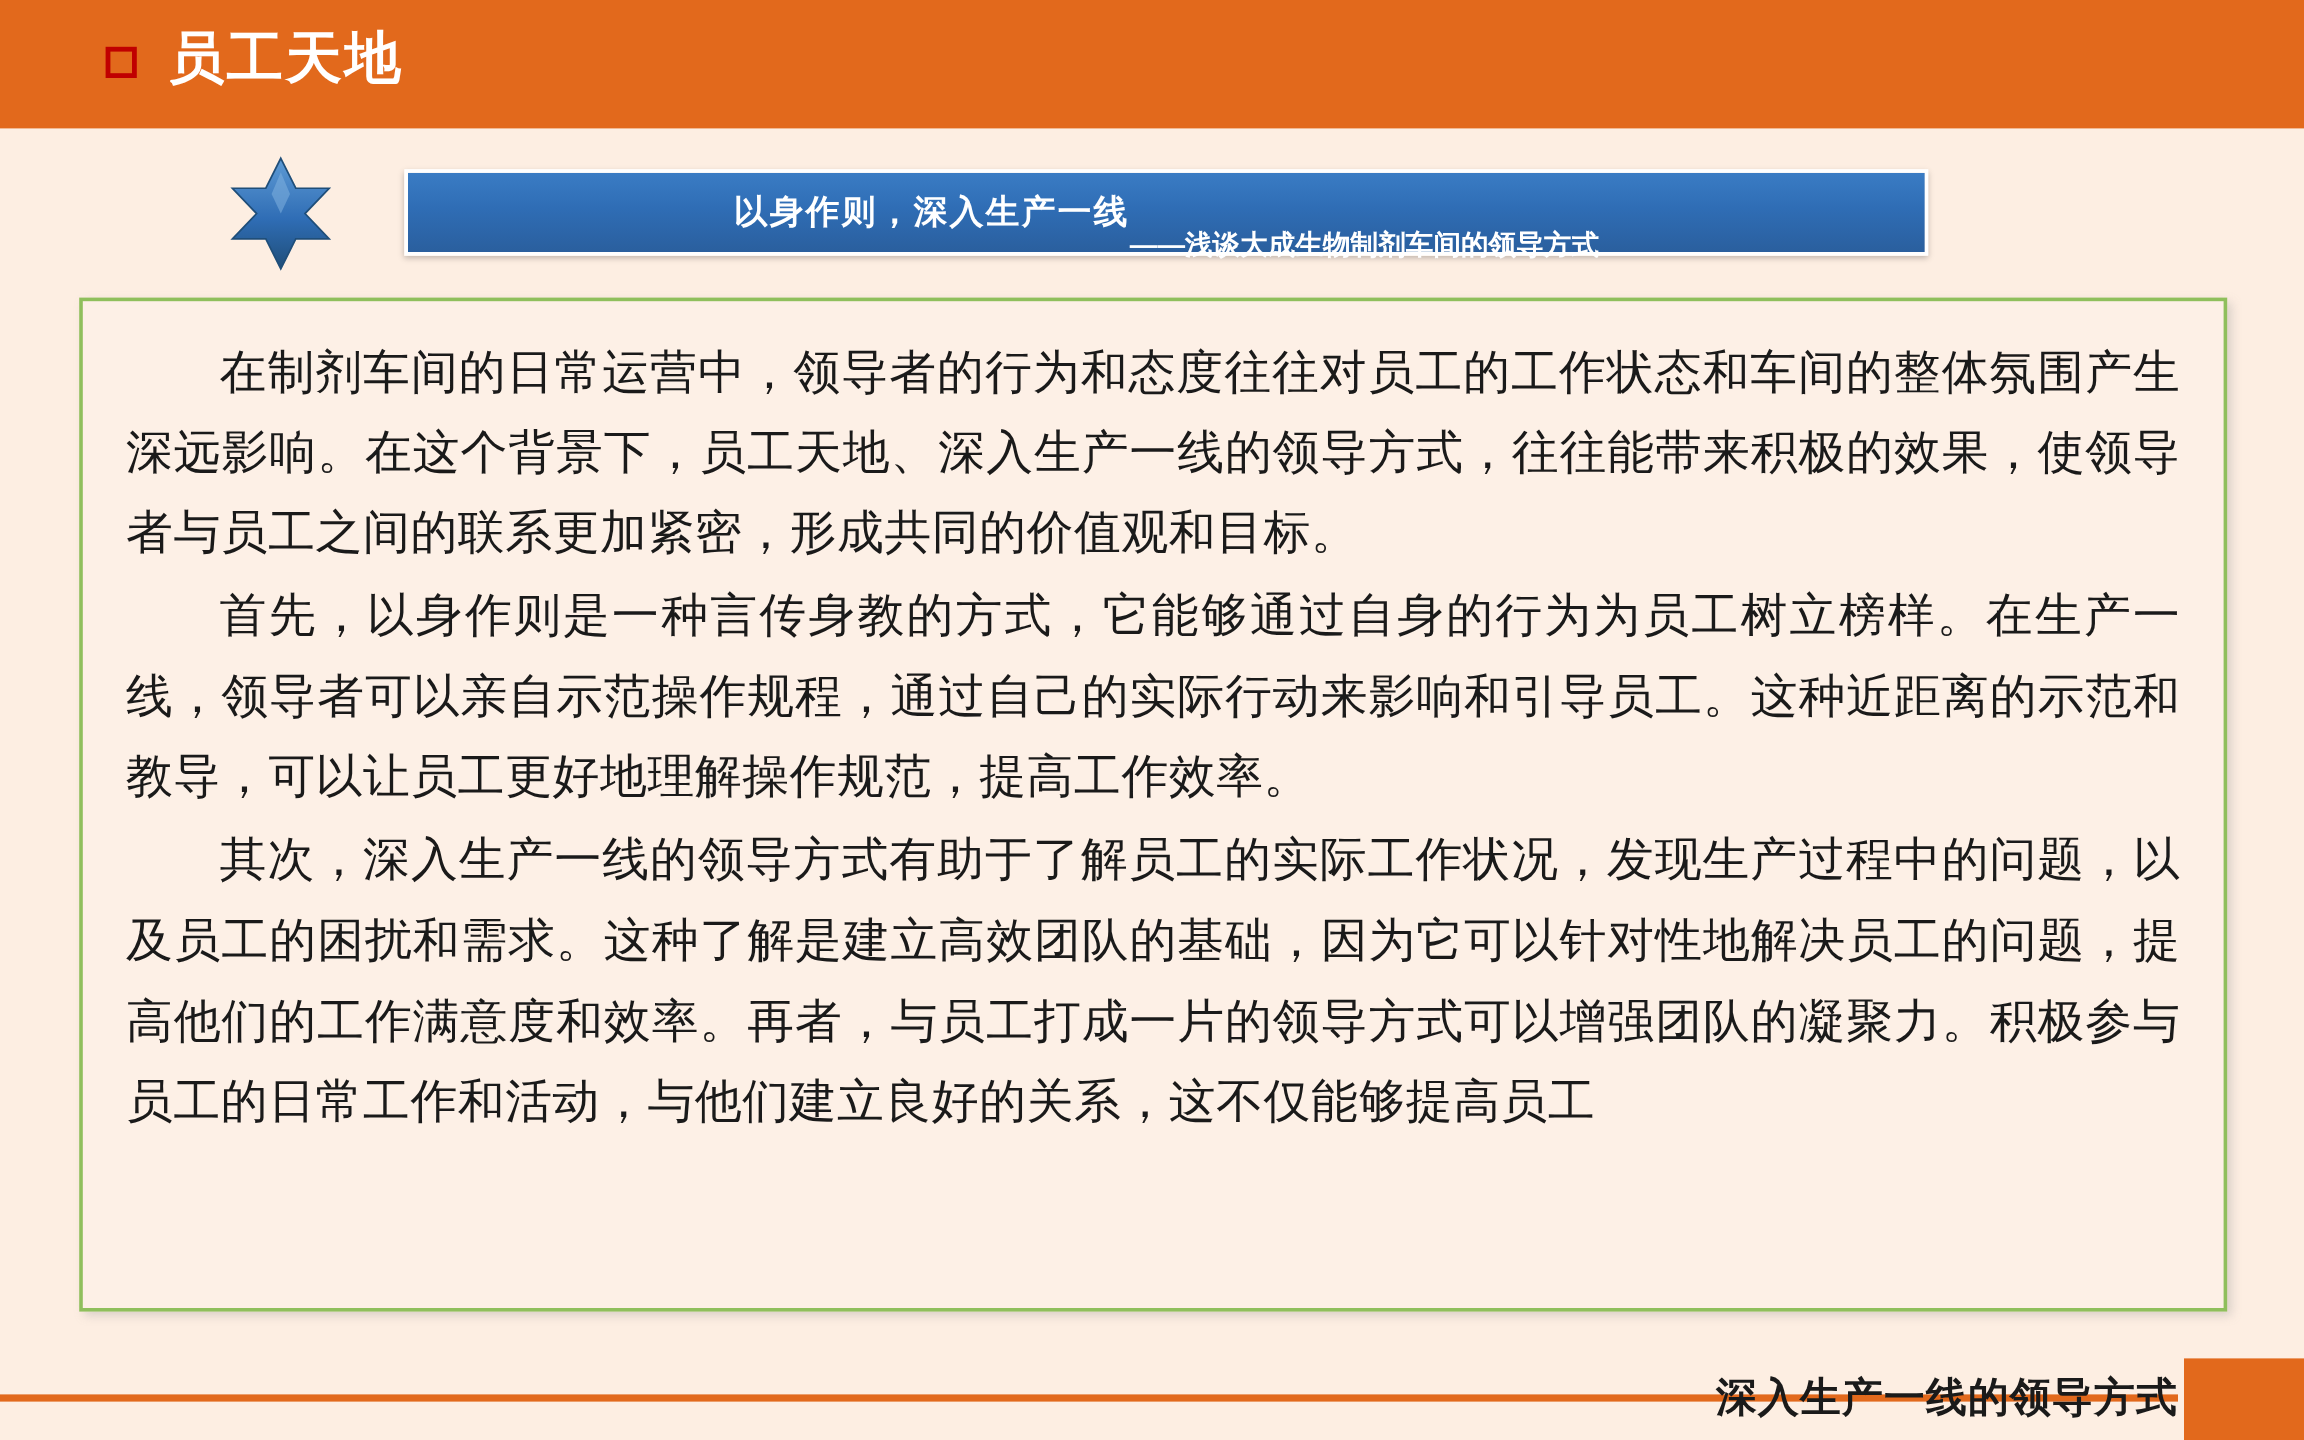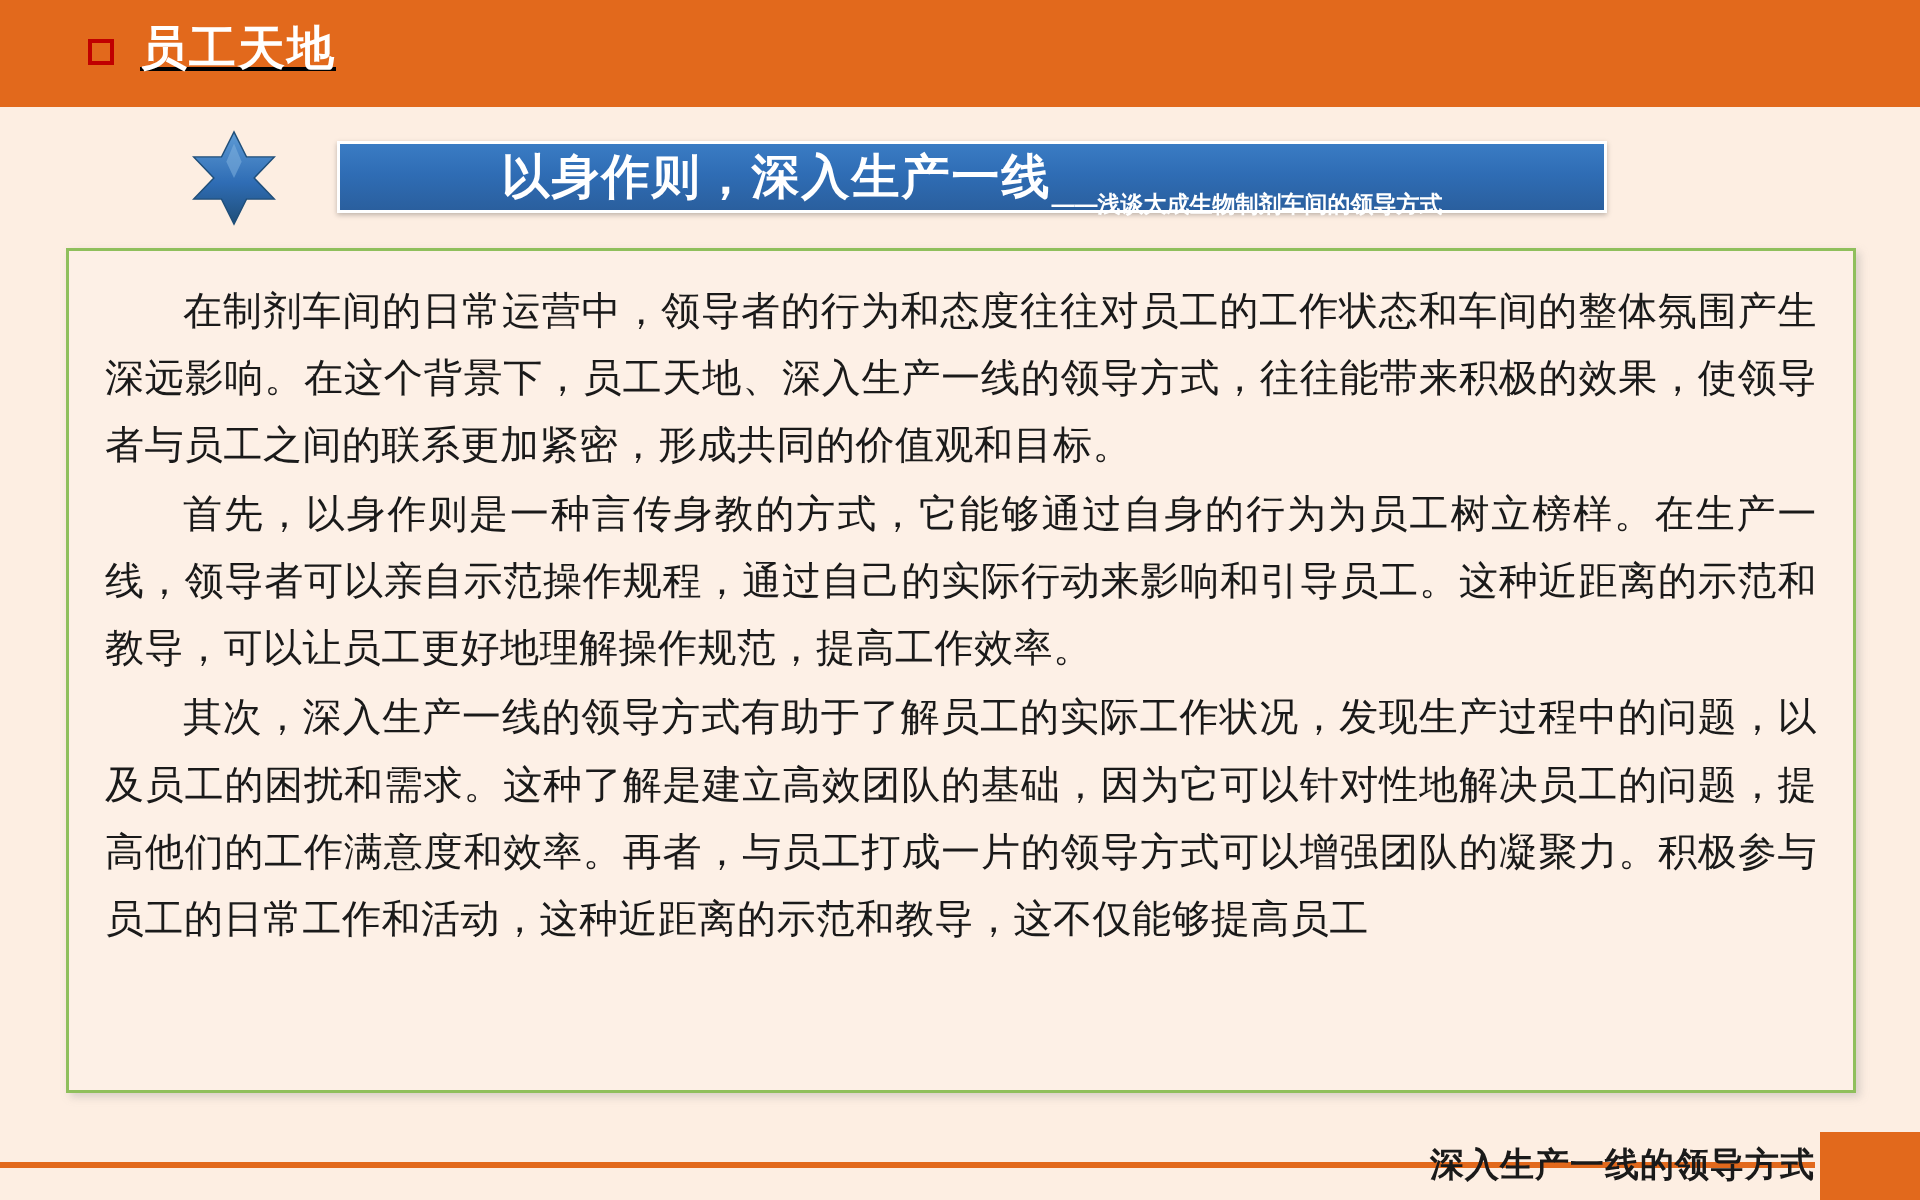--- a/index.html
+++ b/index.html
@@ -30,21 +30,20 @@
     width: 1920px;
     height: 107px;
     background: #e2691c;
   }
   .header-inner {
     position: absolute;
     left: 88px;
     top: 24px;
     display: flex;
     align-items: center;
-    text-decoration: underline;
   }
   .header-marker {
     width: 26px;
     height: 26px;
     border: 4px solid #c00000;
     background: transparent;
     box-sizing: border-box;
     margin-right: 26px;
     position: relative;
     top: 4px;
@@ -78,21 +77,21 @@
     border: 3px solid #ffffff;
     box-shadow: 0 2px 5px rgba(0,0,0,0.25);
     box-sizing: border-box;
     display: flex;
     align-items: center;
     justify-content: center;
     padding: 0 18px;
   }
   .ribbon-main {
     font-family: Liberation Serif, serif;
-    font-size: 48px;
+    font-size: 28px;
     font-weight: bold;
     color: #ffffff;
     letter-spacing: 2px;
     white-space: nowrap;
   }
   .ribbon-sub {
     font-family: "Liberation Sans", "DejaVu Sans", sans-serif;
     font-size: 23px;
     font-weight: bold;
     color: #ffffff;
@@ -190,21 +189,21 @@
   </div>
 
   <div class="ribbon">
     <span class="ribbon-main">以身作则，深入生产一线</span>
     <span class="ribbon-sub">——浅谈大成生物制剂车间的领导方式</span>
   </div>
 
   <div class="content-box">
     <p class="para">在制剂车间的日常运营中，领导者的行为和态度往往对员工的工作状态和车间的整体氛围产生深远影响。在这个背景下，员工天地、深入生产一线的领导方式，往往能带来积极的效果，使领导者与员工之间的联系更加紧密，形成共同的价值观和目标。</p>
     <p class="para">首先，以身作则是一种言传身教的方式，它能够通过自身的行为为员工树立榜样。在生产一线，领导者可以亲自示范操作规程，通过自己的实际行动来影响和引导员工。这种近距离的示范和教导，可以让员工更好地理解操作规范，提高工作效率。</p>
-    <p class="para">其次，深入生产一线的领导方式有助于了解员工的实际工作状况，发现生产过程中的问题，以及员工的困扰和需求。这种了解是建立高效团队的基础，因为它可以针对性地解决员工的问题，提高他们的工作满意度和效率。再者，与员工打成一片的领导方式可以增强团队的凝聚力。积极参与员工的日常工作和活动，这种近距离的示范和教导，这不仅能够提高员工</p>
+    <p class="para">其次，深入生产一线的领导方式有助于了解员工的实际工作状况，发现生产过程中的问题，以及员工的困扰和需求。这种了解是建立高效团队的基础，因为它可以针对性地解决员工的问题，提高他们的工作满意度和效率。再者，与员工打成一片的领导方式可以增强团队的凝聚力。积极参与员工的日常工作和活动，与他们建立良好的关系，这不仅能够提高员工</p>
   </div>
 
   <div class="footer-band">
     <div class="footer-line"></div>
     <div class="footer-right-block"></div>
     <div class="footer-text">深入生产一线的领导方式</div>
   </div>
 
 </div>
 

